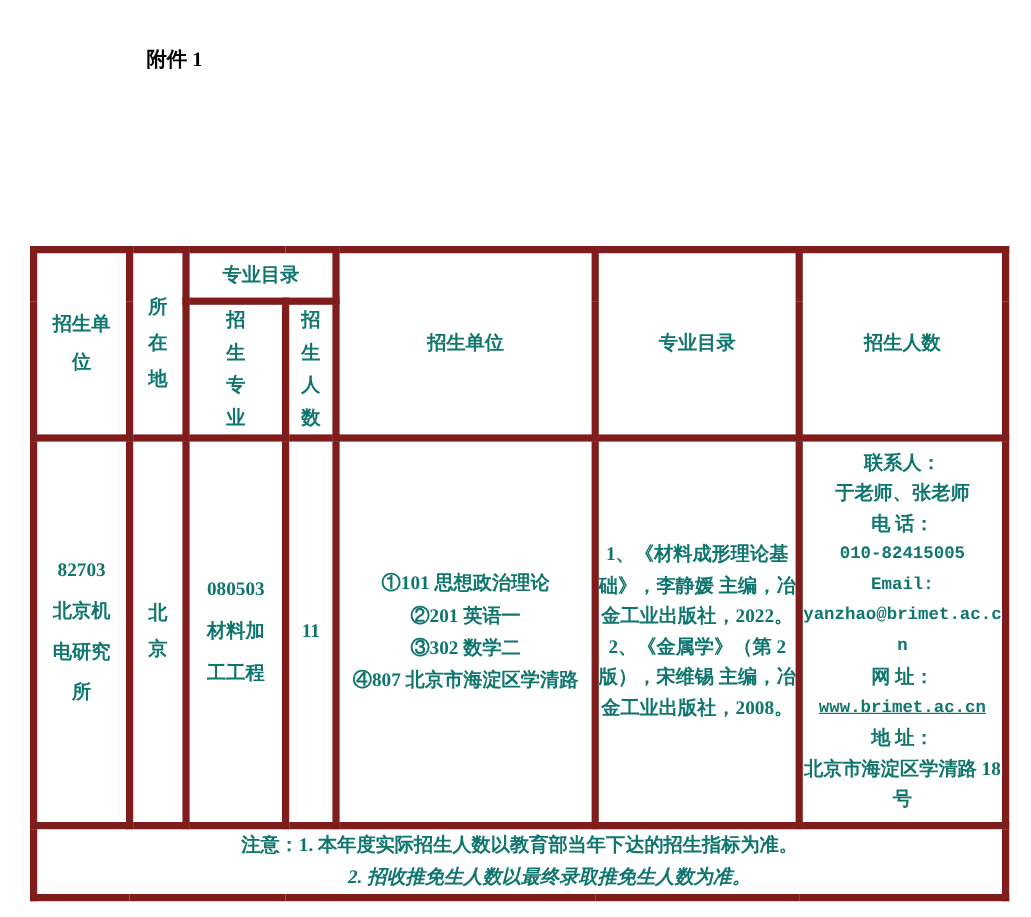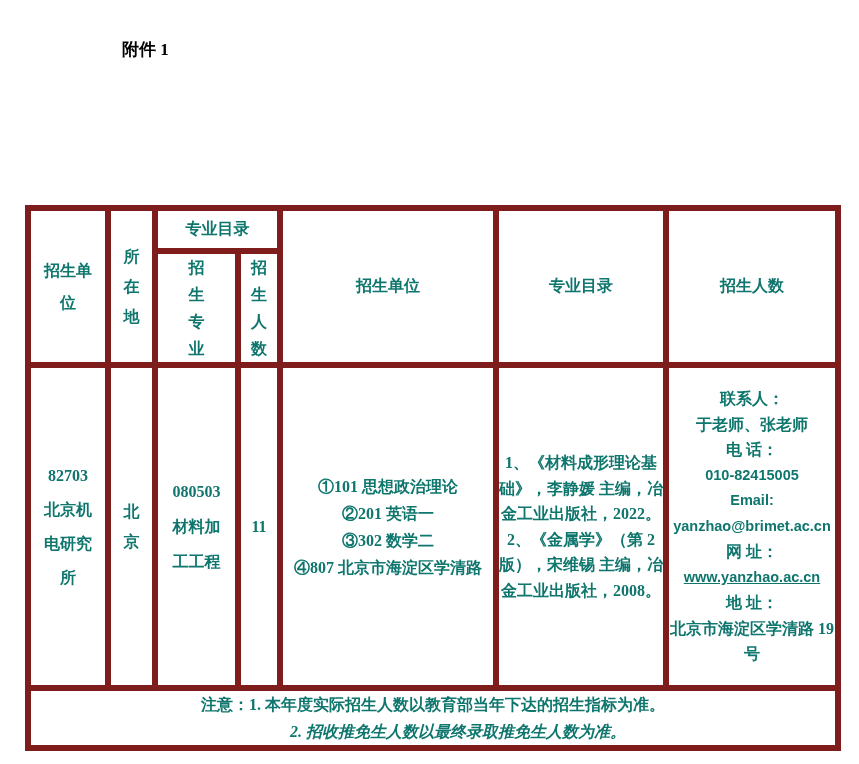--- a/index.html
+++ b/index.html
@@ -96,21 +96,21 @@
   }
   td.contact-cell {
     text-align: left;
     vertical-align: top;
     padding: 9px 6px 0 9px;
     font-size: 15.5px;
     line-height: 25.5px;
     margin-top: 42px;
   }
   .latin {
-    font-family: Liberation Sans, sans-serif;
+    font-family: Liberation Mono, monospace;
     font-size: 14.5px;
     overflow-wrap: anywhere;
   }
   .url { text-decoration: underline; }
   td.notes-cell {
     text-align: left;
     padding-left: 7px;
     font-size: 15.5px;
     line-height: 27px;
   }
@@ -185,23 +185,23 @@
           <div>2、《金属学》（第 2 版），宋维锡 主编，冶金工业出版社，2008。</div>
         </td>
         <td class="contact-cell">
           <div>联系人：</div>
           <div>于老师、张老师</div>
           <div>电 话：</div>
           <div class="latin">010-82415005</div>
           <div class="latin">Email:</div>
           <div class="latin">yanzhao@brimet.ac.cn</div>
           <div>网 址：</div>
-          <div class="latin url">www.yanzhao.ac.cn</div>
+          <div class="latin url">www.brimet.ac.cn</div>
           <div>地 址：</div>
-          <div>北京市海淀区学清路 19 号</div>
+          <div>北京市海淀区学清路 18 号</div>
         </td>
       </tr>
       <tr class="notesrow">
         <td colspan="7" class="notes-cell">
           <div class="note-line1">
             <span>注意：</span><span>1. 本年度实际招生人数以教育部当年下达的招生指标为准。</span>
           </div>
           <div class="note-line2">2. 招收推免生人数以最终录取推免生人数为准。</div>
         </td>
       </tr>

